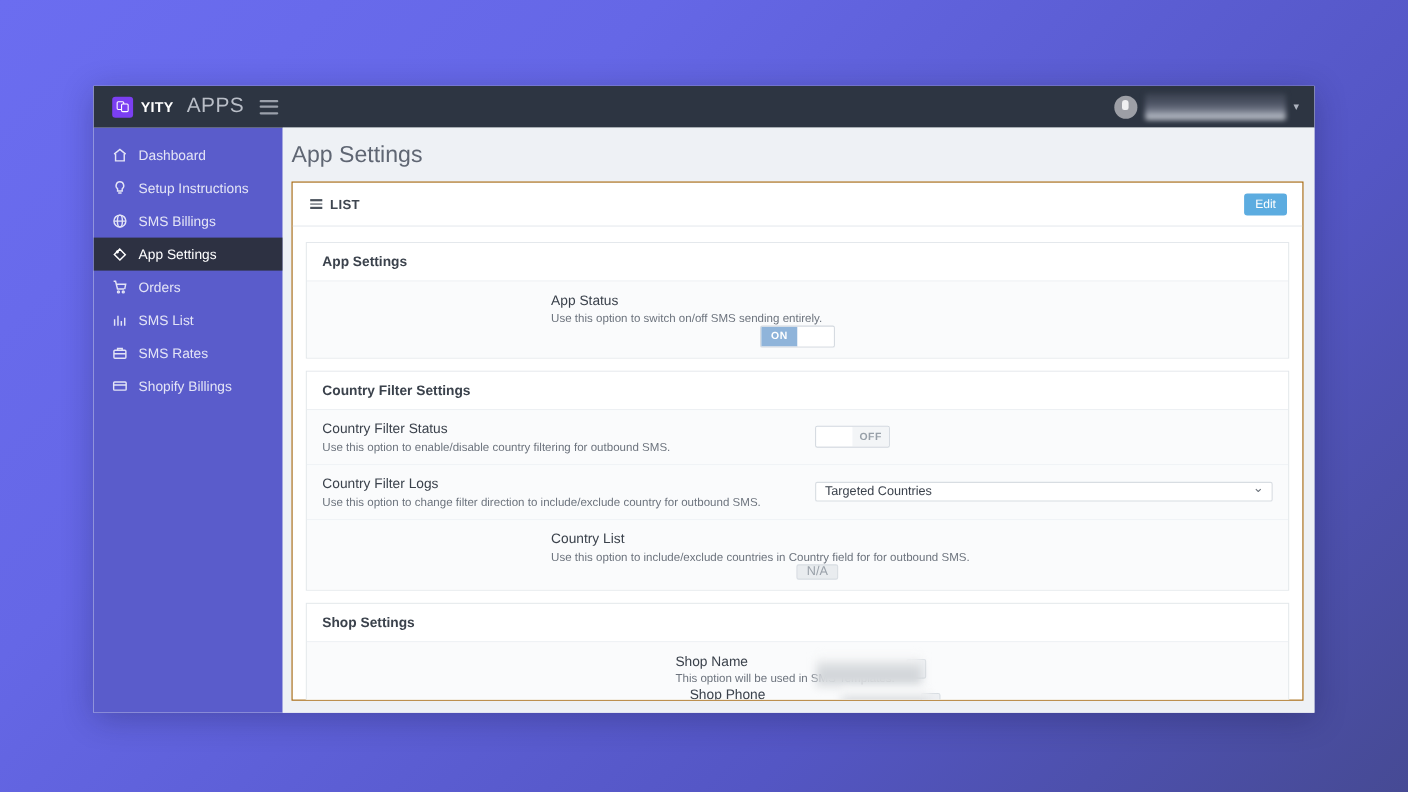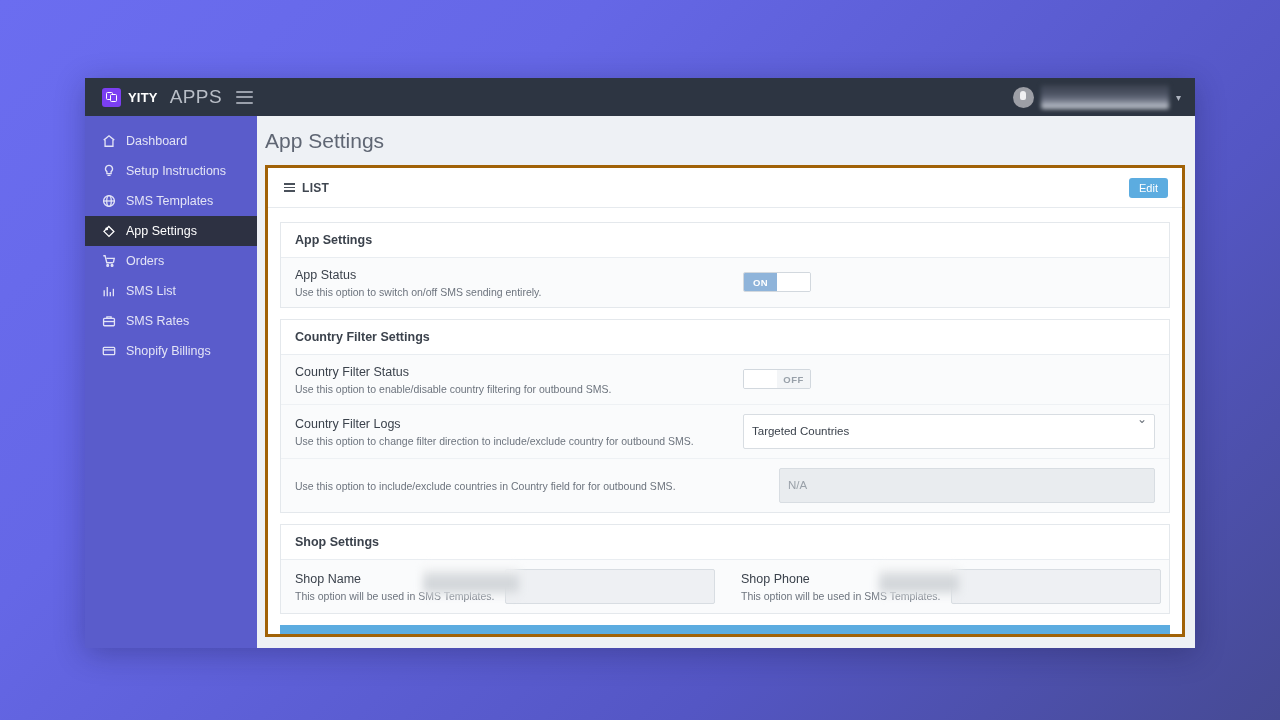--- a/index.html
+++ b/index.html
@@ -120,21 +120,21 @@
   
   #content { flex: 1; background: #eef1f5; overflow: hidden; position: relative; }
   #page-title {
     font-size: 21px; color: #5f6673; font-weight: 300;
     padding: 13px 0 12px 8px;
   }
 
   #panel {
     background: #ffffff;
     margin: 0 10px 0 8px;
-    border: 3px solid #a16207;
+    border: 1px solid #a16207;
     height: 472px;
     overflow: hidden;
   }
 
   #panel-head {
     height: 40px;
     display: flex; align-items: center; justify-content: space-between;
     padding: 0 14px 0 16px;
     border-bottom: 1px solid #e6eaee;
   }
@@ -156,37 +156,37 @@
     padding: 10px 14px;
     border-bottom: 1px solid #e9edf1;
     background: #fff;
   }
   .row {
     display:flex; align-items:center;
     padding: 9px 14px;
     background:#fafbfc;
     border-bottom:1px solid #eef1f4;
   }
-  .row:last-child { border-bottom:none; }
+  .row:last-child { border-bottom:none;flex-direction:column; }
   .row-labels { width: 448px; flex:none; }
   .row-label { font-size: 12.5px; color:#3b424c; line-height: 1.35; }
   .row-help { font-size: 10.5px; color:#6d747e; margin-top: 2px; }
 
   
   .toggle { width:68px; height:20px; display:flex; border:1px solid #d2d8de; border-radius:2px; overflow:hidden; cursor:pointer; flex:none;}
   .toggle .knob { flex:1; }
   .toggle.on .lbl { background:#8fb4da; color:#fff; }
   .toggle.on .knob { background:#fff; }
   .toggle.off .lbl { background:#f3f5f7; color:#98a0a9; }
   .toggle.off .knob { background:#fff; order:-1; }
   .toggle .lbl { flex:1; display:flex; align-items:center; justify-content:center; font-size:9.5px; font-weight:bold; letter-spacing:.5px;}
 
   .ctrl-select, .ctrl-input {
     flex: 1;
-    height: 35px;
+    height: 18px;
     border:1px solid #d8dde2;
     font-size: 11.5px;
     color: #3b424c;
     padding: 0 8px;
     background:#fff;
     font-family:"Liberation Sans", sans-serif;
     border-radius:2px;
   }
   .ctrl-input.readonly { background:#e9ecef; color:#9aa1a9;margin-left:36px; }
   .select-wrap { flex:1; position:relative; display:flex; }
@@ -272,21 +272,21 @@
       </div>
 
       <div class="nav-item">
         <span class="nav-ico">
           <svg viewBox="0 0 16 16">
               <circle cx="8" cy="8" r="6.2"></circle>
               <ellipse cx="8" cy="8" rx="2.6" ry="6.2"></ellipse>
               <path d="M2 8h12"></path>
             </svg>
         </span>
-        <span>SMS Templates</span>
+        <span>SMS Billings</span>
       </div>
 
       <div class="nav-item active">
         <span class="nav-ico">
           <svg viewBox="0 0 16 16">
               <path d="M2.2 8.4l5.6-5.6 5.8 5.8-5.6 5.6z"></path>
               <circle cx="5.4" cy="5.6" r=".9"></circle>
             </svg>
         </span>
         <span>App Settings</span>
@@ -392,20 +392,21 @@
                 <div class="row-label">Country Filter Logs</div>
                 <div class="row-help">Use this option to change filter direction to include/exclude country for outbound SMS.</div>
               </div>
               <div class="select-wrap">
                 <div class="ctrl-select" style="display:flex;align-items:center;">Targeted Countries</div>
               </div>
             </div>
 
             <div class="row">
               <div class="row-labels">
+                <div class="row-label">Country List</div>
                 <div class="row-help">Use this option to include/exclude countries in Country field for for outbound SMS.</div>
               </div>
               <div class="ctrl-input readonly" style="display:flex;align-items:center;">N/A</div>
             </div>
           </div>
 
           <div class="card">
             <div class="card-title">Shop Settings</div>
             <div class="row two-col">
 

